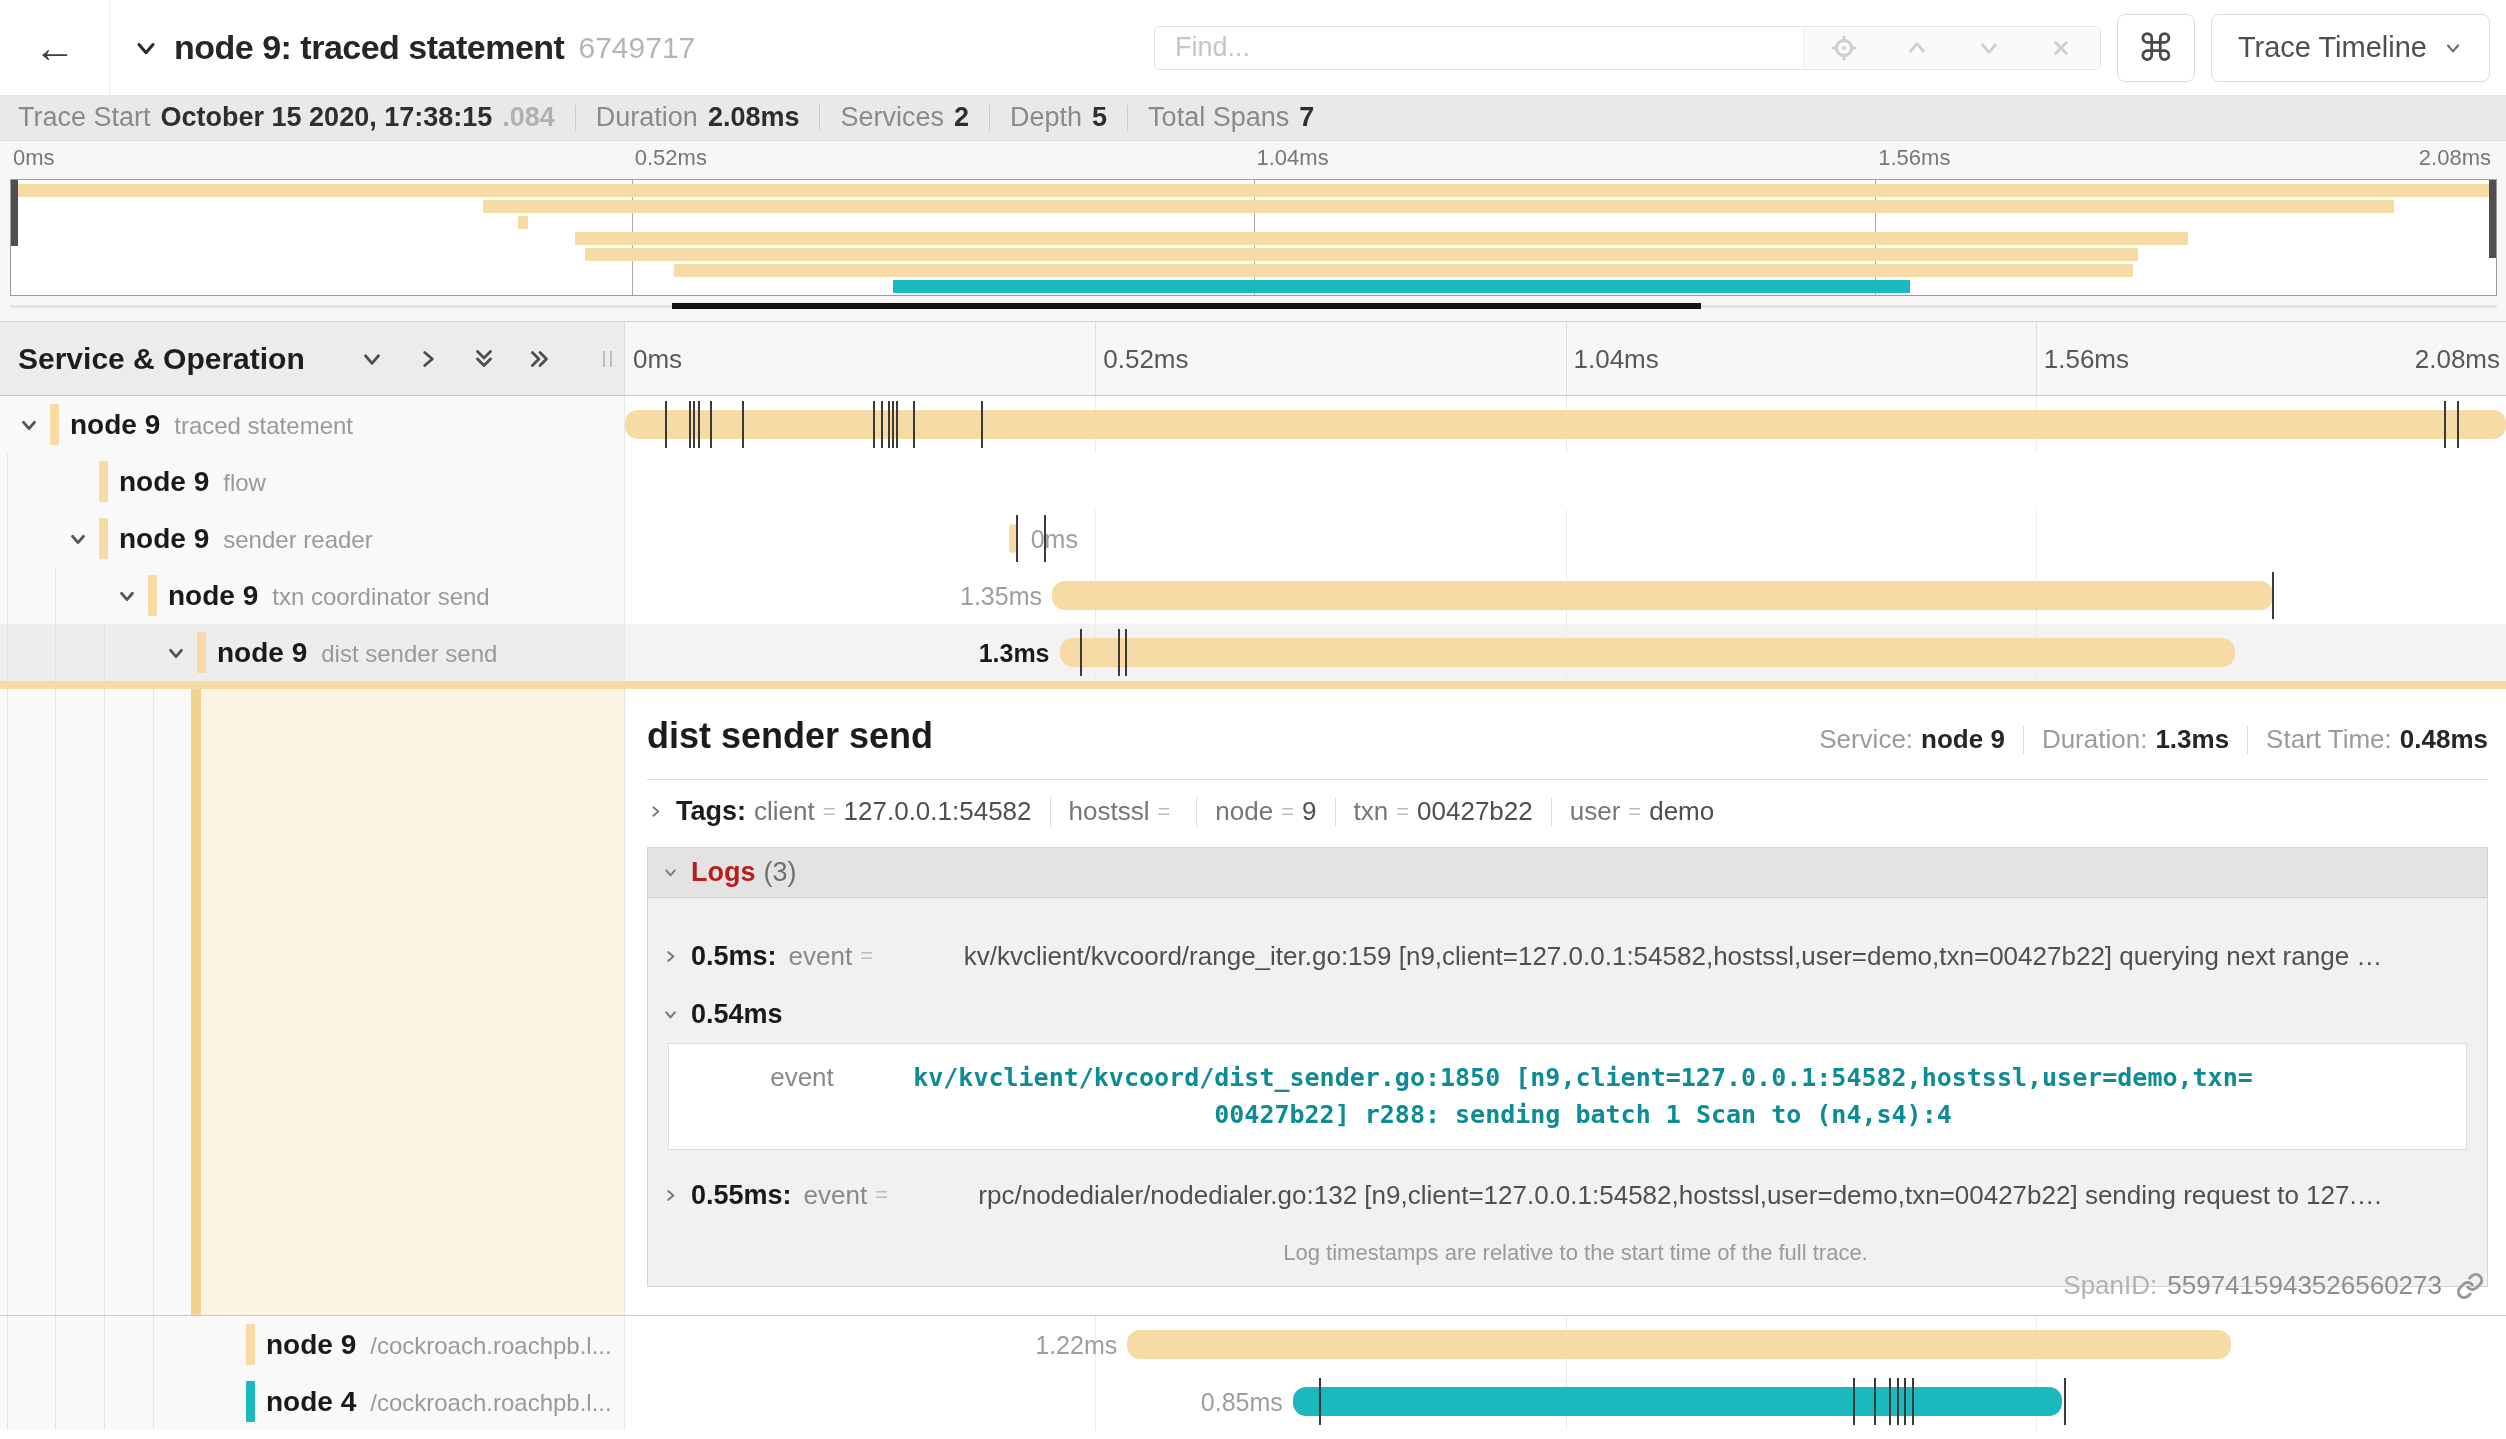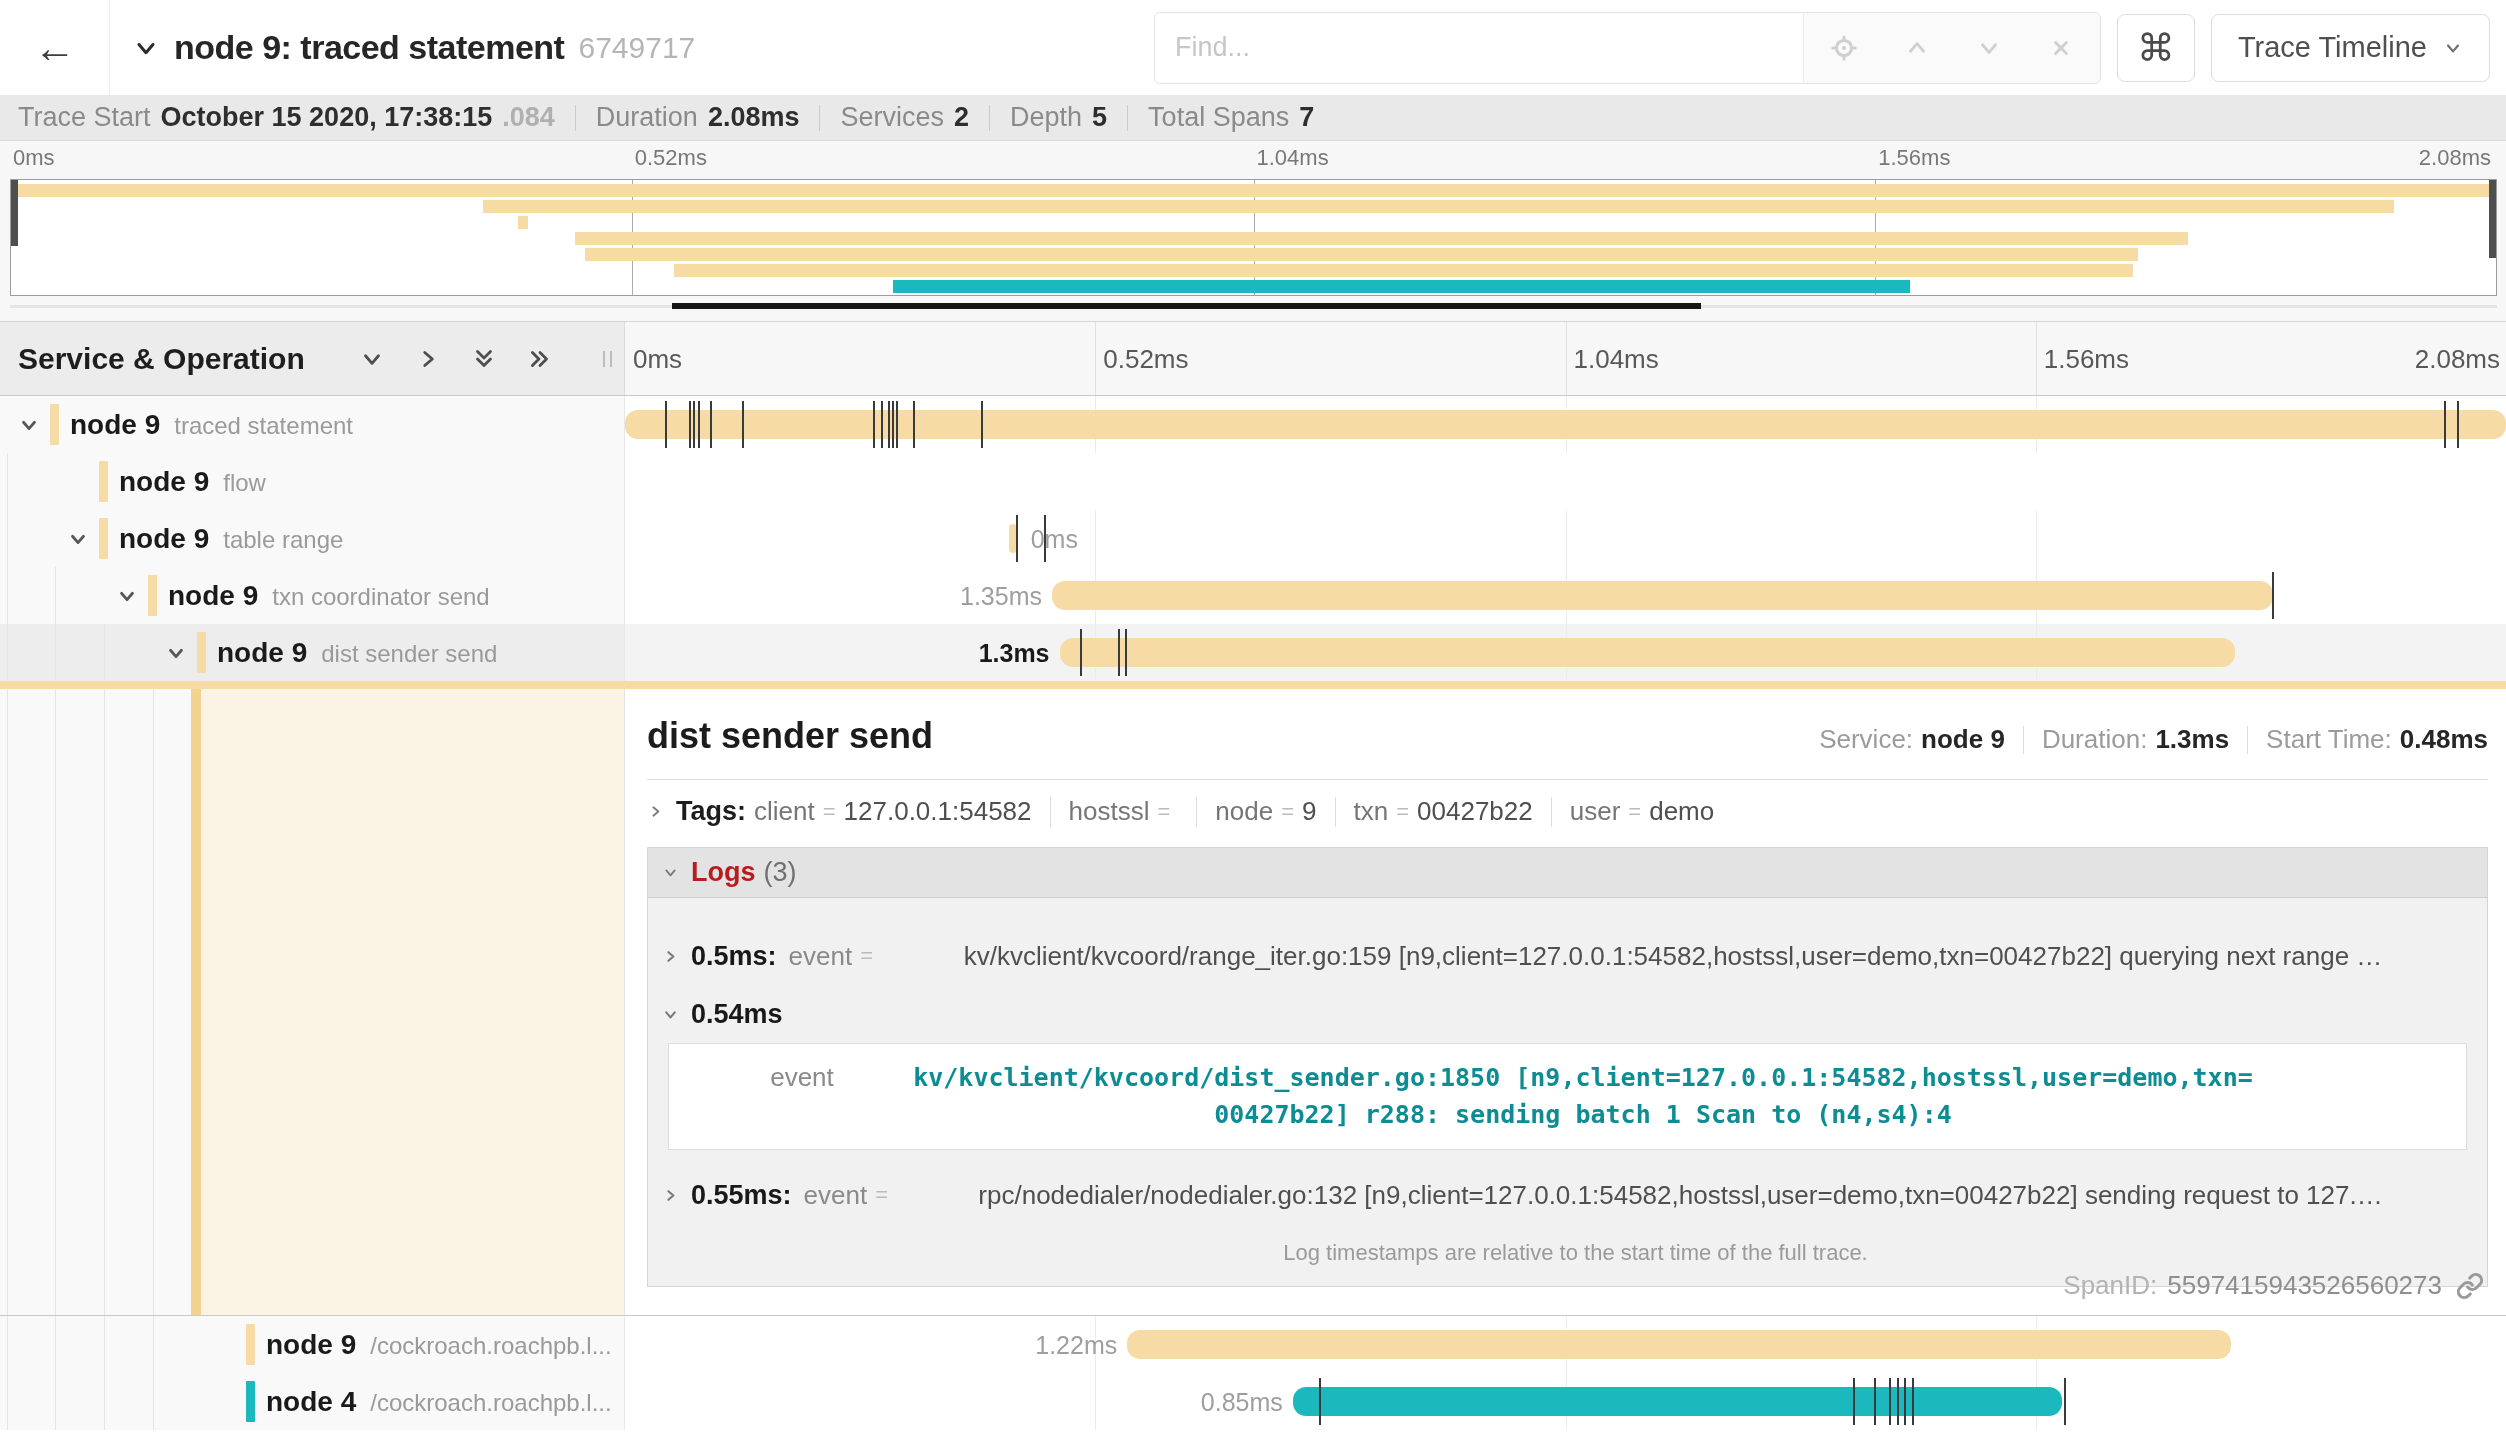--- a/index.html
+++ b/index.html
@@ -9,21 +9,21 @@
   
   .topbar{display:flex;align-items:center;height:95px;background:#fff;}
   .back-col{width:110px;height:100%;display:flex;align-items:center;justify-content:center;
     border-right:1px solid #ECECEC;font-size:42px;color:#3D3D3D;cursor:pointer;}
   .title-wrap{display:flex;align-items:center;margin-left:22px;}
   .i{display:inline-flex;align-items:center;justify-content:center;}
   .title-chevron{color:#2B2B2B;}
   .page-title{font-size:34px;font-weight:bold;color:#262626;margin-left:14px;letter-spacing:-.5px;white-space:nowrap;}
   .trace-id{font-size:30px;color:#B5B5B5;margin-left:14px;font-weight:normal;}
   .find-wrap{margin-left:auto;display:flex;align-items:center;margin-right:16px;gap:16px;}
-  .find-group{display:flex;height:72px;border:1px solid #E2E2E2;border-radius:6px;overflow:hidden;background:#fff;}
+  .find-group{display:flex;height:44px;border:1px solid #E2E2E2;border-radius:6px;overflow:hidden;background:#fff;}
   .find-input{width:648px;border:none;outline:none;padding:0 20px;font-size:27px;color:#444;
     font-family:"Liberation Sans","DejaVu Sans",sans-serif;}
   .find-input::placeholder{color:#C6C6C6;}
   .find-nav{display:flex;align-items:center;background:#FAFAFA;border-left:1px solid #ECECEC;padding:0 26px;gap:46px;color:#CFCFCF;}
   .btn{height:68px;border:1px solid #DCDCDC;border-radius:8px;background:#fff;display:flex;align-items:center;justify-content:center;cursor:pointer;}
   .cmd-btn{width:78px;font-size:38px;color:#4A4A4A;}
   .view-btn{padding:0 26px;font-size:29px;color:#4F4F4F;gap:16px;white-space:nowrap;}
   .view-btn .i{color:#6E6E6E;}
 
   
@@ -318,21 +318,21 @@
       <div class="row-left">
         <div class="guide" style="left:7px"></div>
         <span class="i tree-chevron" style="left:67px">
           <svg viewBox="0 0 24 24" width="22" height="22" fill="none" stroke="currentColor" stroke-width="3" stroke-linecap="round" stroke-linejoin="round">
             <polyline points="6 9 12 16 18 9"></polyline>
           </svg>
         </span>
         <div class="cbar" style="left:99px;background:#F6DBA4"></div>
         <span class="svc" style="left:119px">
           <span class="svc-name">node 9</span>
-          <span class="op-name">table range</span>
+          <span class="op-name">sender reader</span>
         </span>
       </div>
       <div class="row-right">
         <div class="grid" style="left:25%"></div>
         <div class="grid" style="left:50%"></div>
         <div class="grid" style="left:75%"></div>
         <span class="dur" style="left:calc(20.4% + 22px);">0ms</span>
         <div class="bar" style="left:20.4%;width:0.42%;background:#F6DBA4"></div>
         <div class="tick" style="left:20.8%;background:#3A3A3A"></div>
         <div class="tick" style="left:22.3%;background:#3A3A3A"></div>

